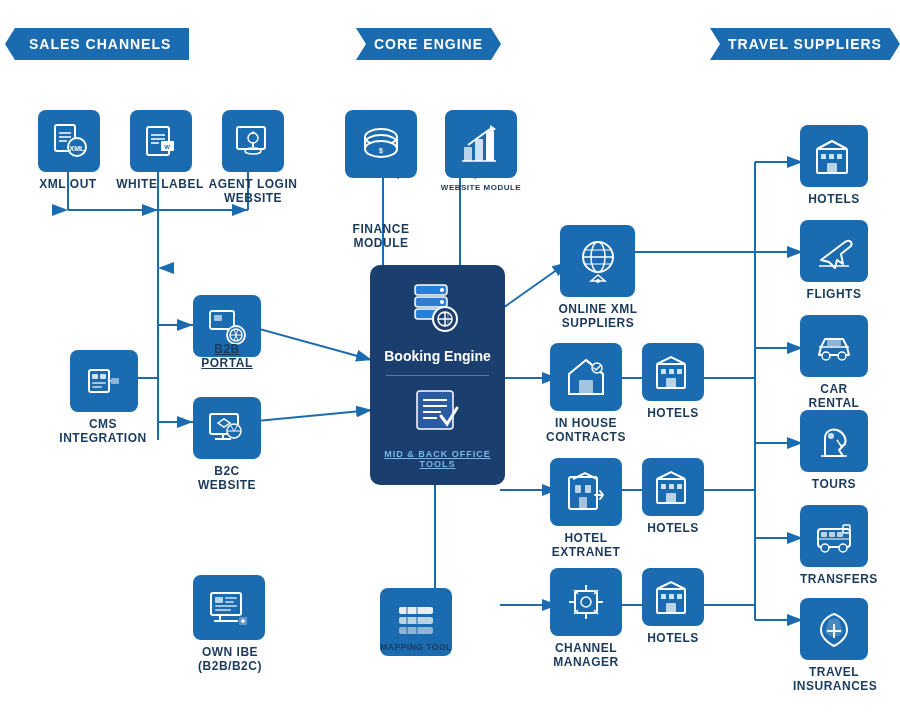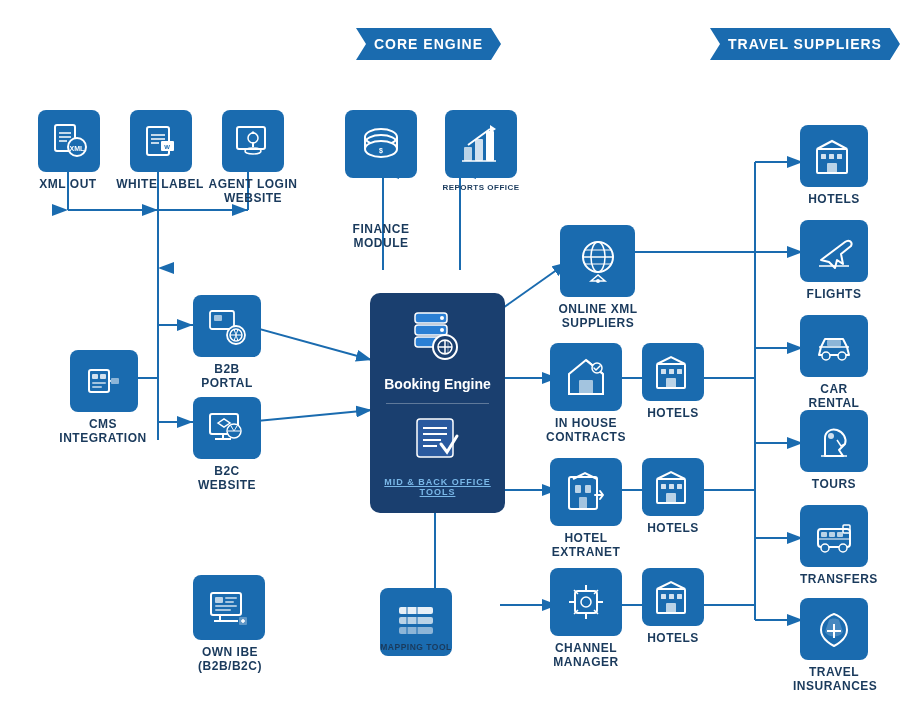--- a/index.html
+++ b/index.html
@@ -68,21 +68,20 @@
       position: absolute;
       background: #1a3f6f;
       border-radius: 10px;
       display: flex;
       flex-direction: column;
       align-items: center;
       justify-content: space-around;
       color: #fff;
       text-align: center;
       padding: 10px;
-      margin-top: 28px;
     }
 
     .booking-engine-box .be-label {
       font-weight: bold;
       font-size: 14px;
       color: #fff;
     }
 
     .booking-engine-box .be-sublabel {
       font-size: 9px;
@@ -165,20 +164,23 @@
     <line x1="755" y1="605" x2="698" y2="605" stroke="#1a6baf" stroke-width="2" marker-end="url(#arrowhead-rev)"></line>
 
     <line x1="755" y1="162" x2="803" y2="162" stroke="#1a6baf" stroke-width="2" marker-end="url(#arrowhead)"></line>
     <line x1="755" y1="252" x2="803" y2="252" stroke="#1a6baf" stroke-width="2" marker-end="url(#arrowhead)"></line>
     <line x1="755" y1="348" x2="803" y2="348" stroke="#1a6baf" stroke-width="2" marker-end="url(#arrowhead)"></line>
     <line x1="755" y1="443" x2="803" y2="443" stroke="#1a6baf" stroke-width="2" marker-end="url(#arrowhead)"></line>
     <line x1="755" y1="538" x2="803" y2="538" stroke="#1a6baf" stroke-width="2" marker-end="url(#arrowhead)"></line>
     <line x1="755" y1="620" x2="803" y2="620" stroke="#1a6baf" stroke-width="2" marker-end="url(#arrowhead)"></line>
   </svg>
 
+  <div class="section-header left" style="left:5px; top:28px; font-size:14px; padding:8px 18px 8px 24px;">
+    <span>SALES CHANNELS</span>
+  </div>
 
   <div class="section-header" style="left:356px; top:28px; font-size:14px; padding:8px 18px;">
     <span>CORE ENGINE</span>
   </div>
 
   <div class="section-header" style="left:710px; top:28px; font-size:14px; padding:8px 18px;">
     <span>TRAVEL SUPPLIERS</span>
   </div>
 
   <div class="icon-box" style="left:38px; top:110px; width:62px; height:62px;">
@@ -228,21 +230,21 @@
         <rect x="2" y="4" width="24" height="18" rx="2" fill="none" stroke="white" stroke-width="1.8"></rect>
         <rect x="6" y="8" width="8" height="6" rx="1" fill="white" opacity="0.6"></rect>
         <circle cx="28" cy="28" r="9" fill="#1a6baf" stroke="white" stroke-width="1.8"></circle>
         <circle cx="28" cy="28" r="6" fill="none" stroke="white" stroke-width="1.5"></circle>
         <line x1="22" y1="28" x2="34" y2="28" stroke="white" stroke-width="1"></line>
         <path d="M26 22 Q28 28 28 28 Q28 28 30 22" fill="none" stroke="white" stroke-width="1"></path>
         <path d="M26 34 Q28 28 28 28 Q28 28 30 34" fill="none" stroke="white" stroke-width="1"></path>
       </svg>
     </div>
   </div>
-  <div class="icon-box-label" style="left:193px; top:362px; width:68px;">B2B PORTAL</div>
+  <div class="icon-box-label" style="left:193px; top:342px; width:68px;text-decoration:underline;">B2B PORTAL</div>
 
   <div class="icon-box" style="left:70px; top:350px; width:68px; height:62px;">
     <div class="icon-svg">
       <svg width="38" height="38" viewBox="0 0 38 38">
         <rect x="4" y="8" width="20" height="22" rx="2" fill="none" stroke="white" stroke-width="2"></rect>
         <rect x="7" y="12" width="6" height="5" rx="1" fill="white" opacity="0.8"></rect>
         <rect x="15" y="12" width="6" height="5" rx="1" fill="white" opacity="0.8"></rect>
         <rect x="7" y="20" width="14" height="2" rx="1" fill="white" opacity="0.6"></rect>
         <rect x="7" y="24" width="10" height="2" rx="1" fill="white" opacity="0.6"></rect>
         <rect x="26" y="16" width="8" height="6" rx="1" fill="white" opacity="0.5"></rect>
@@ -304,21 +306,21 @@
       <svg width="42" height="42" viewBox="0 0 42 42">
         <rect x="4" y="24" width="8" height="14" rx="1" fill="white" opacity="0.7"></rect>
         <rect x="15" y="16" width="8" height="22" rx="1" fill="white" opacity="0.8"></rect>
         <rect x="26" y="8" width="8" height="30" rx="1" fill="white"></rect>
         <line x1="2" y1="38" x2="36" y2="38" stroke="white" stroke-width="1.5"></line>
         <polyline points="8 22, 19 14, 30 6" fill="none" stroke="white" stroke-width="2"></polyline>
         <polygon points="30 2, 36 6, 30 10" fill="white"></polygon>
       </svg>
     </div>
   </div>
-  <div class="icon-box-label" style="left:430px; top:183px; width:102px; font-size:8px;">REPORTS OFFICE</div>
+  <div class="icon-box-label" style="left:430px; top:183px; width:102px; font-size:8px;">WEBSITE MODULE</div>
 
   <div class="booking-engine-box" style="left:370px; top:265px; width:135px; height:220px;">
 
     <div style="display:flex; flex-direction:column; align-items:center;">
       <svg width="55" height="55" viewBox="0 0 55 55">
         <rect x="5" y="4" width="32" height="10" rx="3" fill="#2a7fd4" stroke="white" stroke-width="1.5"></rect>
         <rect x="5" y="16" width="32" height="10" rx="3" fill="#2a7fd4" stroke="white" stroke-width="1.5"></rect>
         <rect x="5" y="28" width="32" height="10" rx="3" fill="#2a7fd4" stroke="white" stroke-width="1.5"></rect>
         <circle cx="32" cy="9" r="2" fill="white"></circle>
         <circle cx="32" cy="21" r="2" fill="white"></circle>

